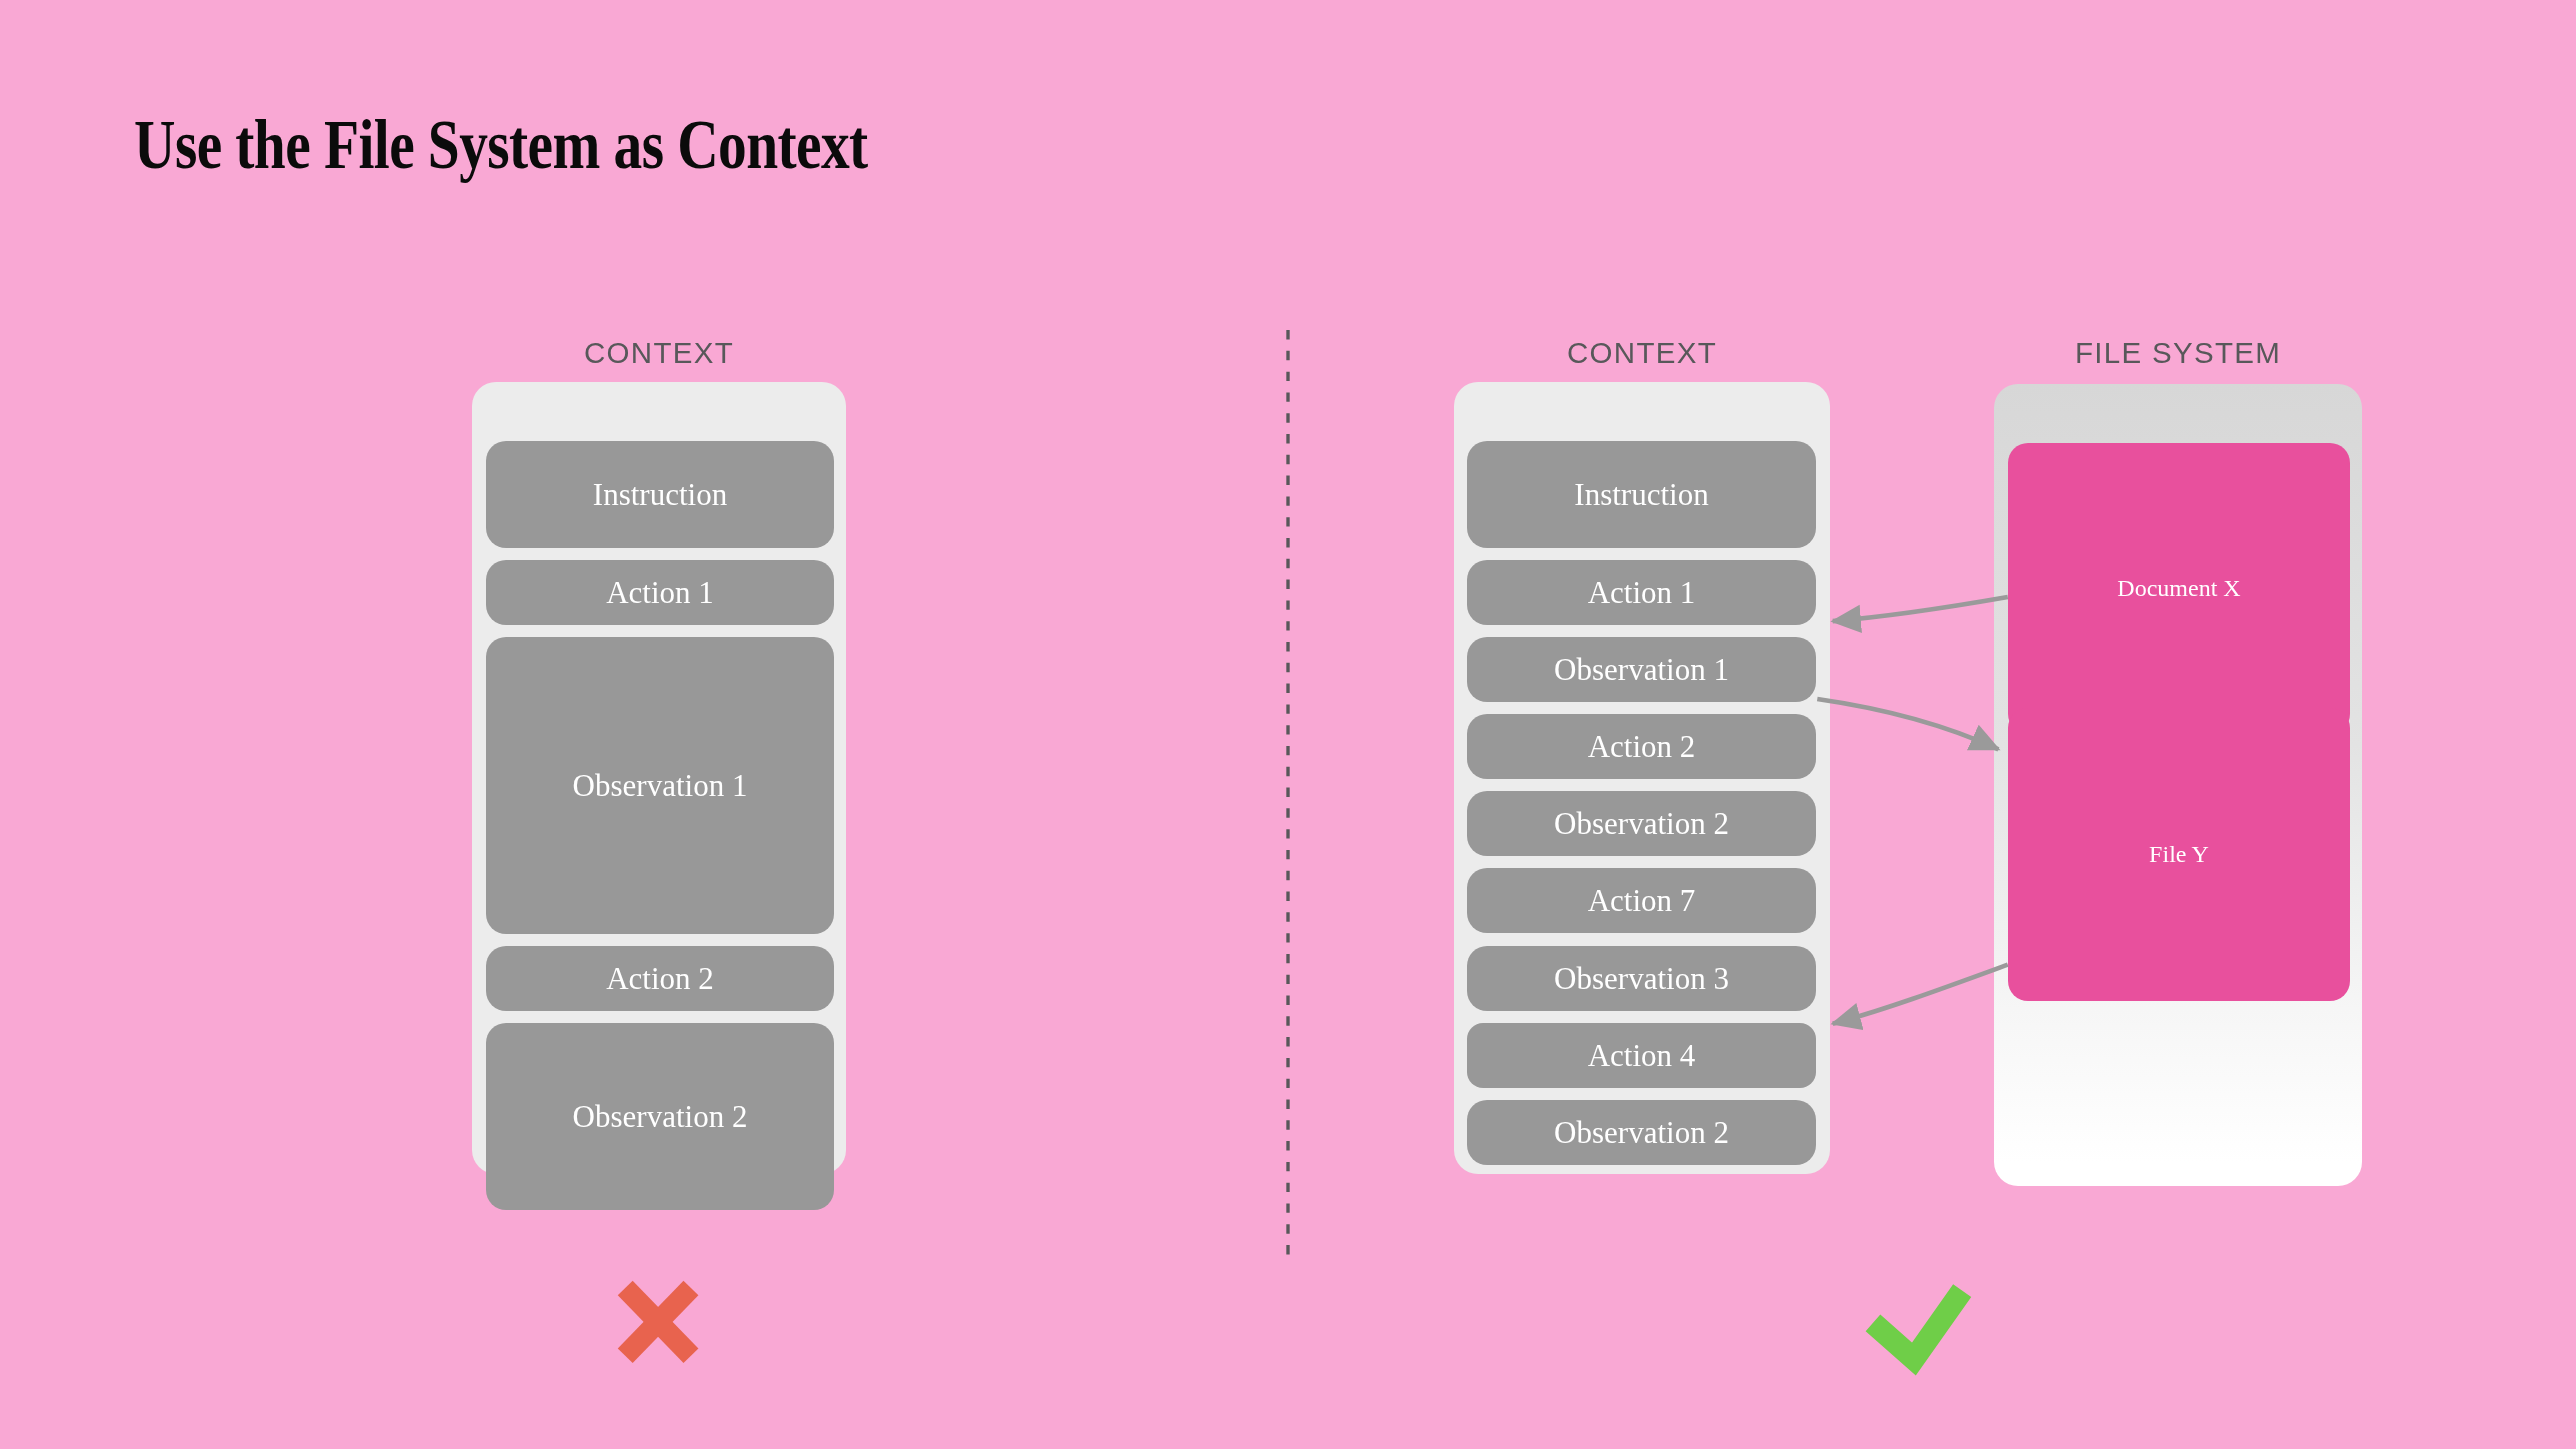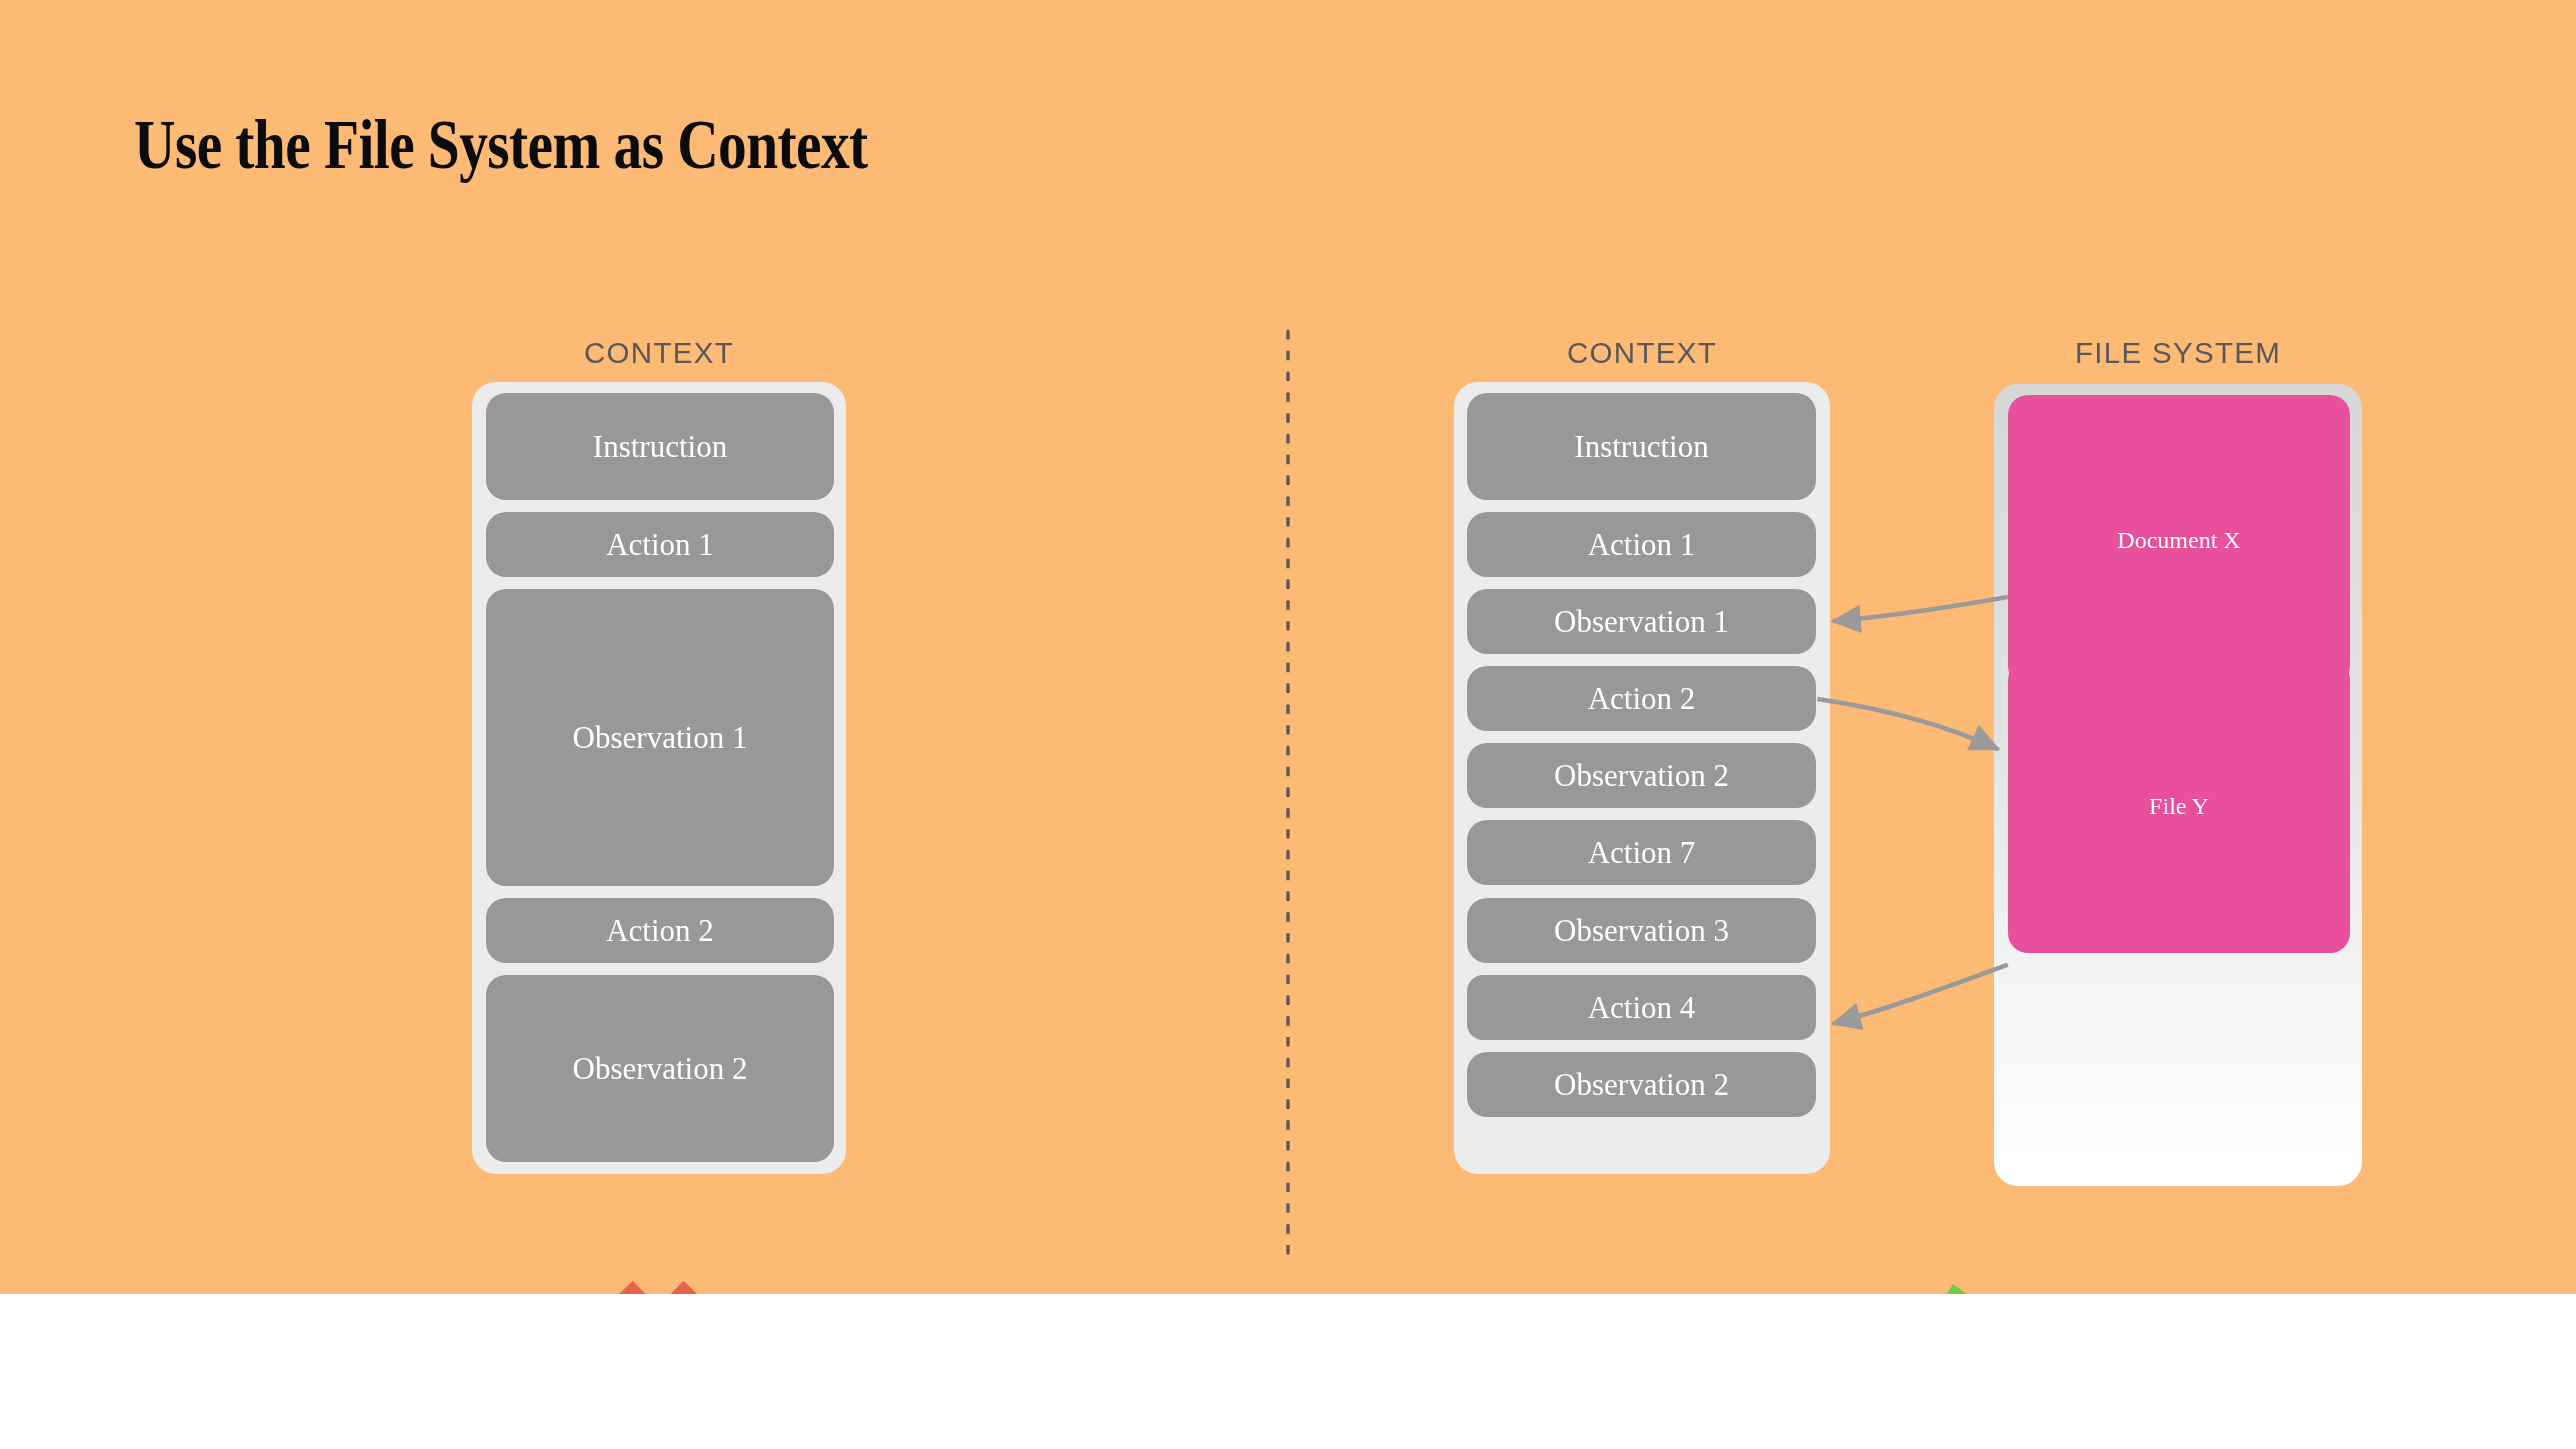--- a/index.html
+++ b/index.html
@@ -2,21 +2,21 @@
 <html style="--pink: #E8509D; --box_gray: #989898; --container_gray: #ECECEC; --fs_gray: #D7D7D7; --arrow: #9A9A9A; --cross: #E8634E; --check: #6FCE48; --label: #58585A; --title_color: #0B0B0B;font-size:10.7px"><head>
 <meta charset="utf-8">
 <style>
   :root{
     --pink:#E8509D; --box_gray:#989898; --container_gray:#ECECEC;
     --fs_gray:#D7D7D7; --arrow:#9A9A9A; --cross:#E8634E; --check:#6FCE48;
     --label:#58585A; --title_color:#0B0B0B;
   }
   html,body{margin:0;padding:0;background:#fff;}
   .stage{
-    position:relative;width:2576px;height:1294px;background:#fdba74;
+    position:relative;width:2576px;height:1449px;background:#f9a8d4;
     overflow:hidden;font-family:"Liberation Serif",serif;
   }
   .title{
     position:absolute;left:134px;top:106px;margin:0;
     font:700 70px/1.1 "Liberation Serif",serif;
     color:var(--title_color);letter-spacing:-0.7px;white-space:nowrap;
     transform:scaleX(.82);transform-origin:left top;
   }
   .col-label{
     position:absolute;top:335px;height:35px;
@@ -24,21 +24,21 @@
     letter-spacing:1.3px;color:var(--label);text-align:center;white-space:nowrap;
   }
   .container{position:absolute;border-radius:24px;}
   .container.context{background:var(--container_gray);}
   .container.fs{
     background:linear-gradient(180deg,var(--fs_gray) 0%,#E3E3E3 45%,#F6F6F6 78%,#FFFFFF 97%);
   }
   .node{
     position:absolute;display:flex;align-items:center;justify-content:center;
     color:#fff;font:400 31px/1.2 "Liberation Serif",serif;
-    background:var(--box_gray);border-radius:20px;text-align:center;
+    background:var(--box_gray);border-radius:20px;text-align:center;margin-top:48px;
   }
   .node.pink{background:var(--pink);border-radius:20px;font-size:24px;}
   .overlay{position:absolute;left:0;top:0;pointer-events:none;}
 </style>
 </head>
 <body>
 
 <div class="stage">
 
   <h1 class="title">Use the File System as Context</h1>

